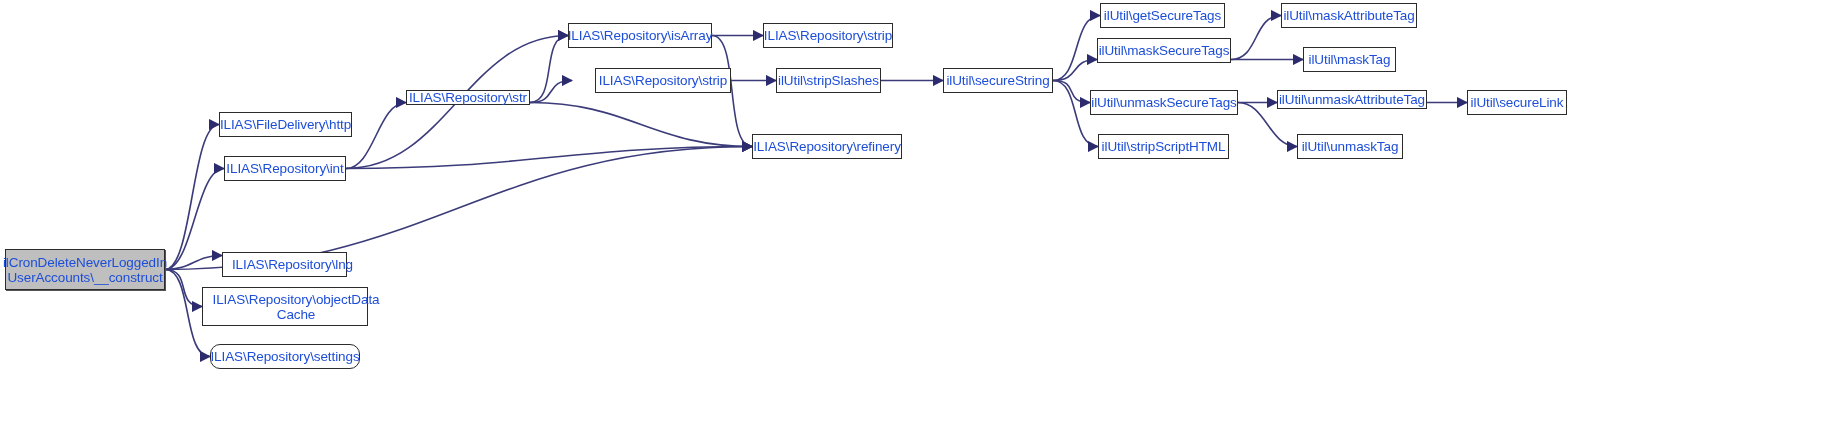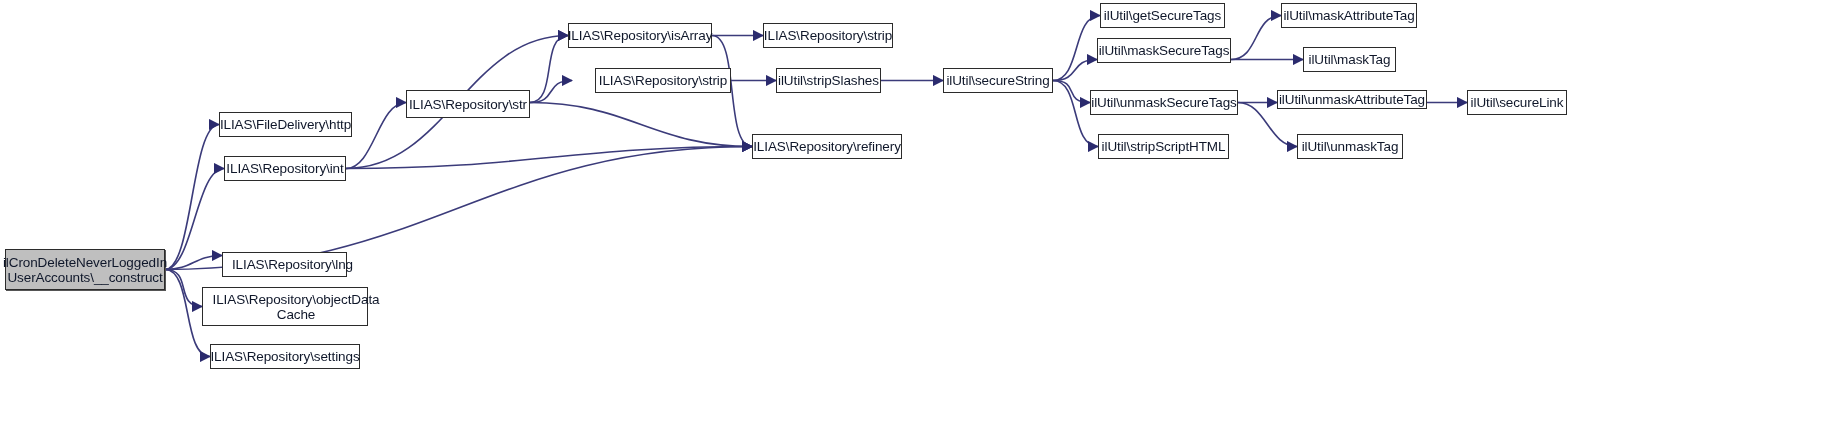--- a/index.html
+++ b/index.html
@@ -5,21 +5,21 @@
 <style>
   html,body{margin:0;padding:0;background:#ffffff;}
   body{font-family:"Liberation Sans",sans-serif;}
   #canvas{position:relative;width:1821px;height:433px;background:#ffffff;overflow:hidden;}
   #edges{position:absolute;left:0;top:0;width:1821px;height:433px;}
   .node{
     position:absolute;
     box-sizing:border-box;
     border:1px solid #2b2b2b;
     background:#ffffff;
-    color:#0f172a;
+    color:#1d4ed8;
     font-size:13.5px;
     line-height:15px;
     display:flex;
     align-items:center;
     justify-content:center;
     text-align:center;
     white-space:pre-line;
     letter-spacing:-0.1px;
     z-index:3;
   }
@@ -68,22 +68,22 @@
       </g>
   </svg>
   <div id="node-layer">
       <div class="node root" style="left: 5px; top: 249px; width: 160px; height: 41px;">ilCronDeleteNeverLoggedIn
 UserAccounts\__construct</div>
       <div class="node" style="left: 219px; top: 112px; width: 133px; height: 25px;">ILIAS\FileDelivery\http</div>
       <div class="node" style="left: 224px; top: 156px; width: 122px; height: 25px;">ILIAS\Repository\int</div>
       <div class="node" style="left: 222px; top: 252px; width: 125px; height: 25px; padding-left: 16px;">ILIAS\Repository\lng</div>
       <div class="node" style="left: 202px; top: 287px; width: 166px; height: 39px; padding-left: 22px;">ILIAS\Repository\objectData
 Cache</div>
-      <div class="node" style="left: 210px; top: 344px; width: 150px; height: 25px;">ILIAS\Repository\settings</div>
-      <div class="node" style="left: 406px; top: 90px; width: 124px; height: 28px;">ILIAS\Repository\str</div>
+      <div class="node" style="left: 210px; top: 344px; width: 150px; height: 25px; border-radius: 10px;">ILIAS\Repository\settings</div>
+      <div class="node" style="left: 406px; top: 90px; width: 124px; height: 15px;">ILIAS\Repository\str</div>
       <div class="node" style="left: 568px; top: 23px; width: 144px; height: 25px;">ILIAS\Repository\isArray</div>
       <div class="node" style="left: 595px; top: 68px; width: 136px; height: 25px;">ILIAS\Repository\strip</div>
       <div class="node" style="left: 763px; top: 23px; width: 130px; height: 25px;">ILIAS\Repository\strip</div>
       <div class="node" style="left: 776px; top: 68px; width: 105px; height: 25px;">ilUtil\stripSlashes</div>
       <div class="node" style="left: 752px; top: 134px; width: 150px; height: 25px;">ILIAS\Repository\refinery</div>
       <div class="node" style="left: 943px; top: 68px; width: 110px; height: 25px;">ilUtil\secureString</div>
       <div class="node" style="left: 1100px; top: 3px; width: 125px; height: 25px;">ilUtil\getSecureTags</div>
       <div class="node" style="left: 1097px; top: 38px; width: 134px; height: 25px;">ilUtil\maskSecureTags</div>
       <div class="node" style="left: 1090px; top: 90px; width: 148px; height: 25px;">ilUtil\unmaskSecureTags</div>
       <div class="node" style="left: 1098px; top: 134px; width: 131px; height: 25px;">ilUtil\stripScriptHTML</div>

